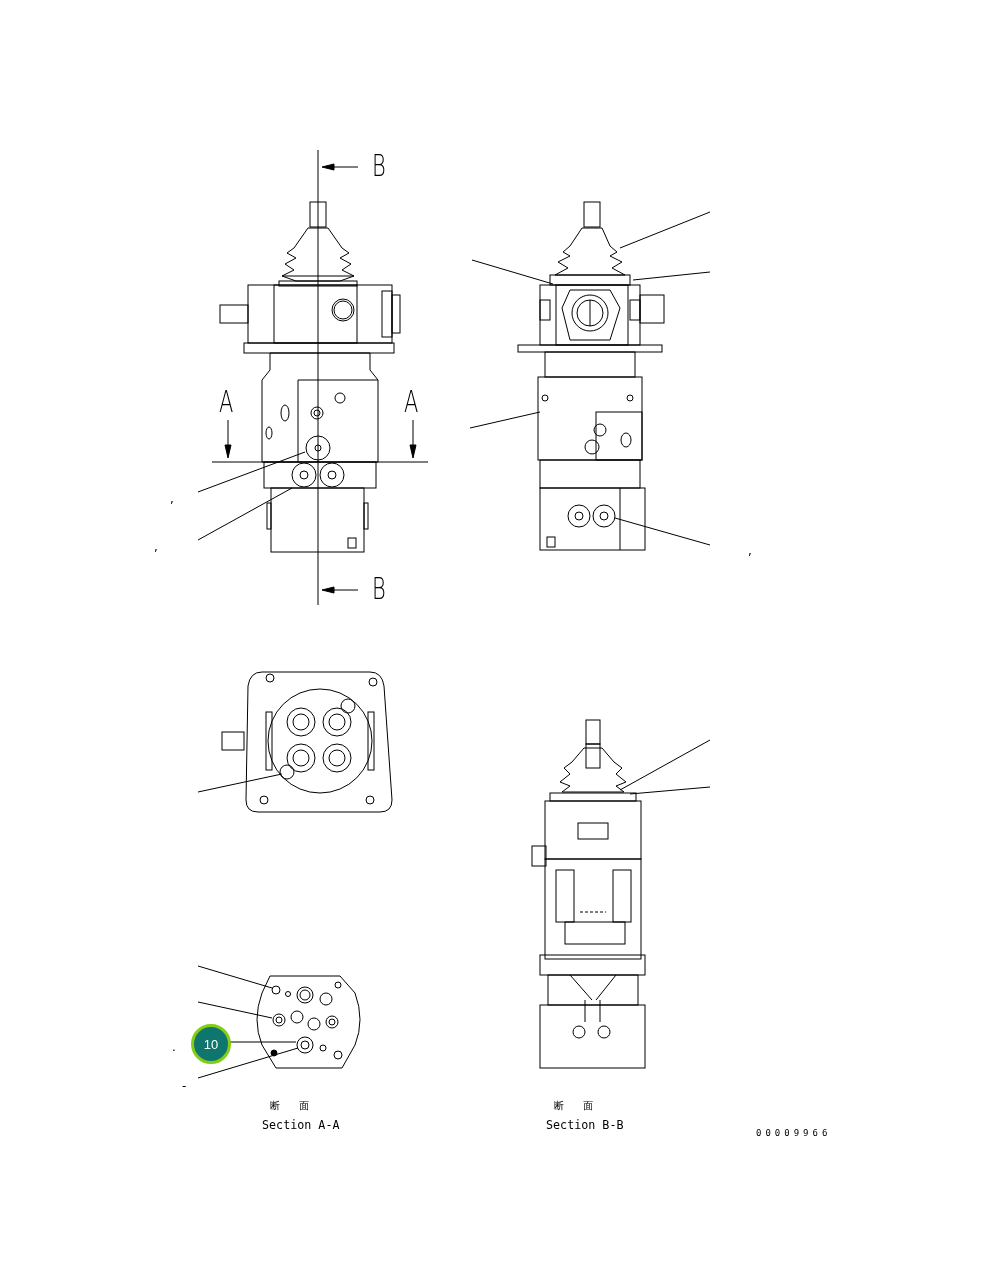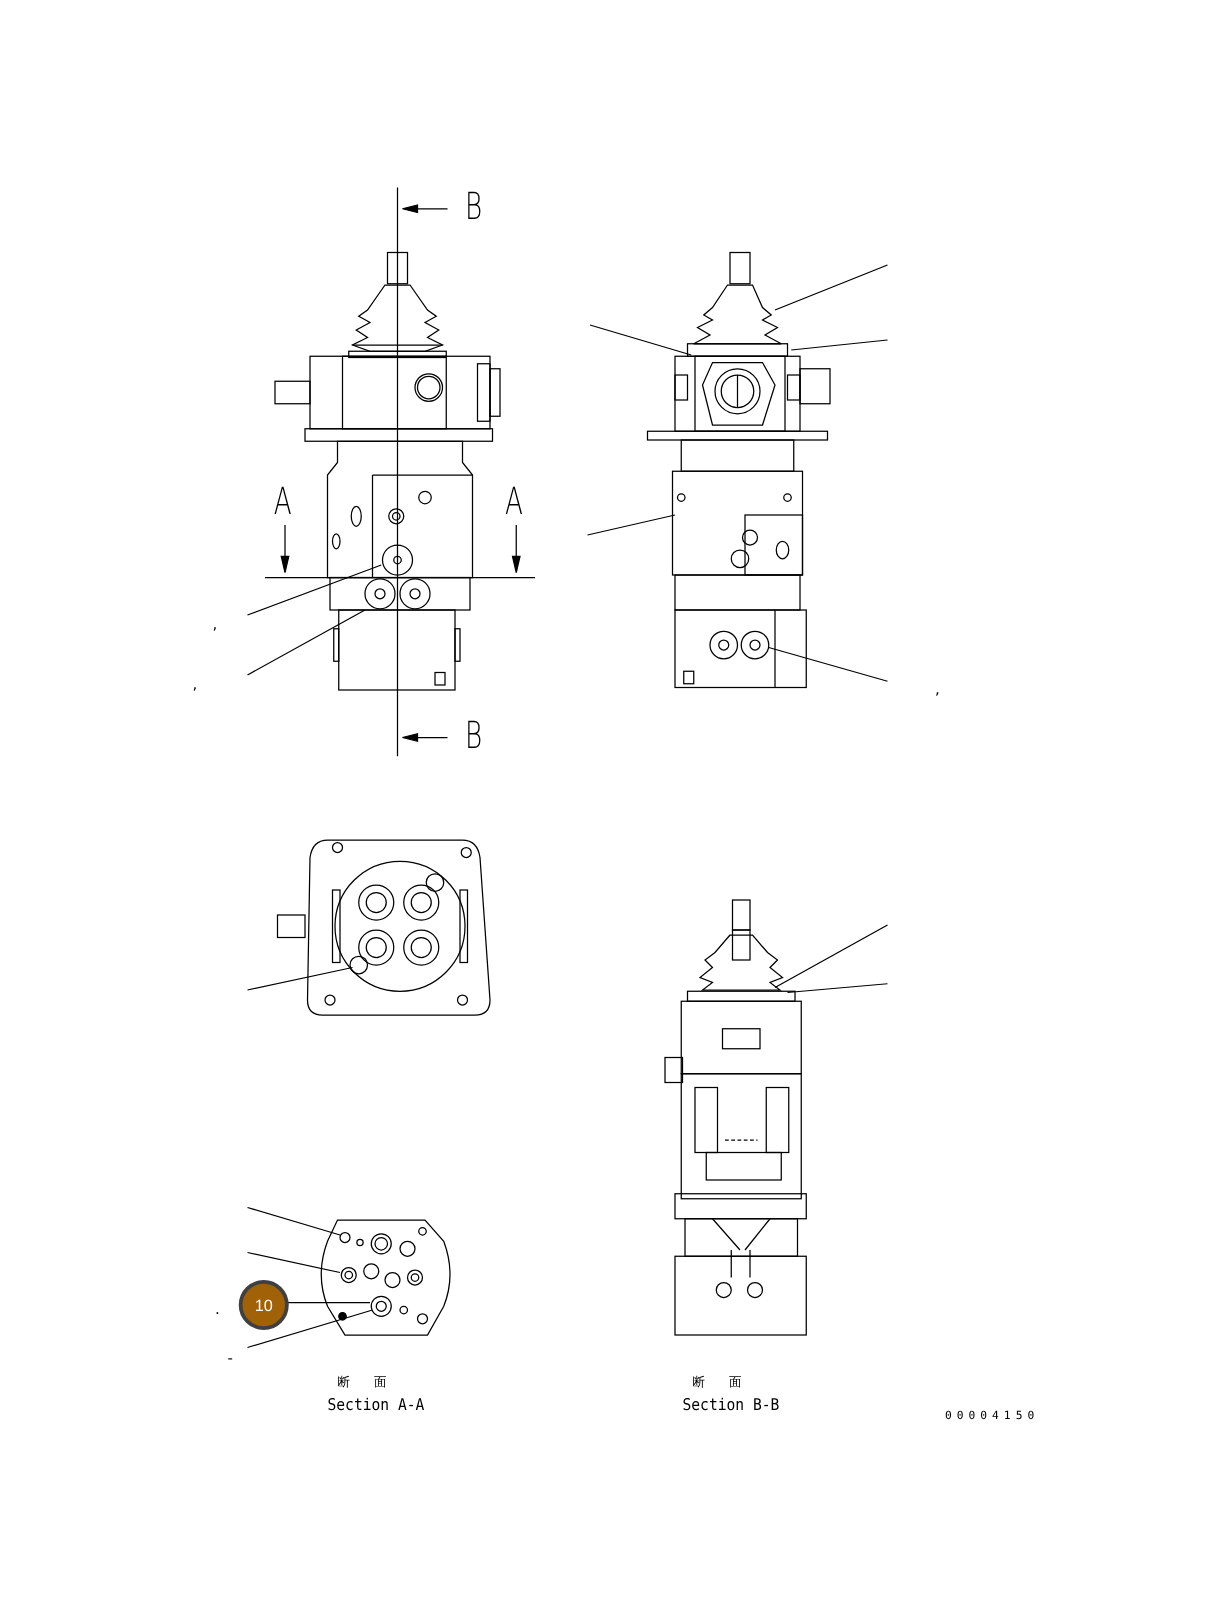--- a/index.html
+++ b/index.html
@@ -3,21 +3,21 @@
 <meta charset="utf-8">
 <style>
   html,body{margin:0;padding:0;background:#fff;}
   body{width:983px;height:1287px;position:relative;overflow:hidden;font-family:"DejaVu Sans Mono","Liberation Mono",monospace;}
   svg{position:absolute;left:0;top:0;}
   .lbl{position:absolute;color:#000;white-space:nowrap;}
   .jp{font-family:"DejaVu Sans",sans-serif;font-size:10px;letter-spacing:8px;}
   .sec{font-family:"DejaVu Sans Mono",monospace;font-size:13px;transform:scaleX(0.9);transform-origin:left;}
   .code{font-family:"DejaVu Sans Mono",monospace;font-size:9px;letter-spacing:4px;}
   .cut{font-family:"DejaVu Sans",sans-serif;font-size:30px;font-weight:100;transform:scaleX(0.7);transform-origin:left;}
-  .badge{position:absolute;width:34px;height:34px;border-radius:50%;background:#a16207;border:3px solid #404040;color:#fff;font-family:"Liberation Sans",sans-serif;font-size:13px;display:flex;align-items:center;justify-content:center;}
+  .badge{position:absolute;width:34px;height:34px;border-radius:50%;background:#0f766e;border:3px solid #84cc16;color:#fff;font-family:"Liberation Sans",sans-serif;font-size:13px;display:flex;align-items:center;justify-content:center;}
   .comma{position:absolute;font-size:12px;font-family:"DejaVu Sans",sans-serif;}
 </style>
 </head>
 <body>
 
 <svg width="983" height="1287" viewBox="0 0 983 1287" fill="none" stroke="#000" stroke-width="1">
 
   <g>
     <line x1="318" y1="150" x2="318" y2="605"></line>
     <line x1="332" y1="167" x2="358" y2="167"></line>
@@ -193,13 +193,13 @@
 <div class="comma" style="left:172px;top:1040px;">.</div>
 <div class="comma" style="left:182px;top:1079px;">-</div>
 
 <div class="badge" style="left:191px;top:1024px;">10</div>
 
 <div class="lbl jp" style="left:270px;top:1099px;">断 面</div>
 <div class="lbl sec" style="left:262px;top:1117px;">Section A-A</div>
 <div class="lbl jp" style="left:554px;top:1099px;">断 面</div>
 <div class="lbl sec" style="left:546px;top:1117px;">Section B-B</div>
 
-<div class="lbl code" style="left:756px;top:1128px;">00004150</div>
+<div class="lbl code" style="left:756px;top:1128px;">00009966</div>
 
 </body></html>

